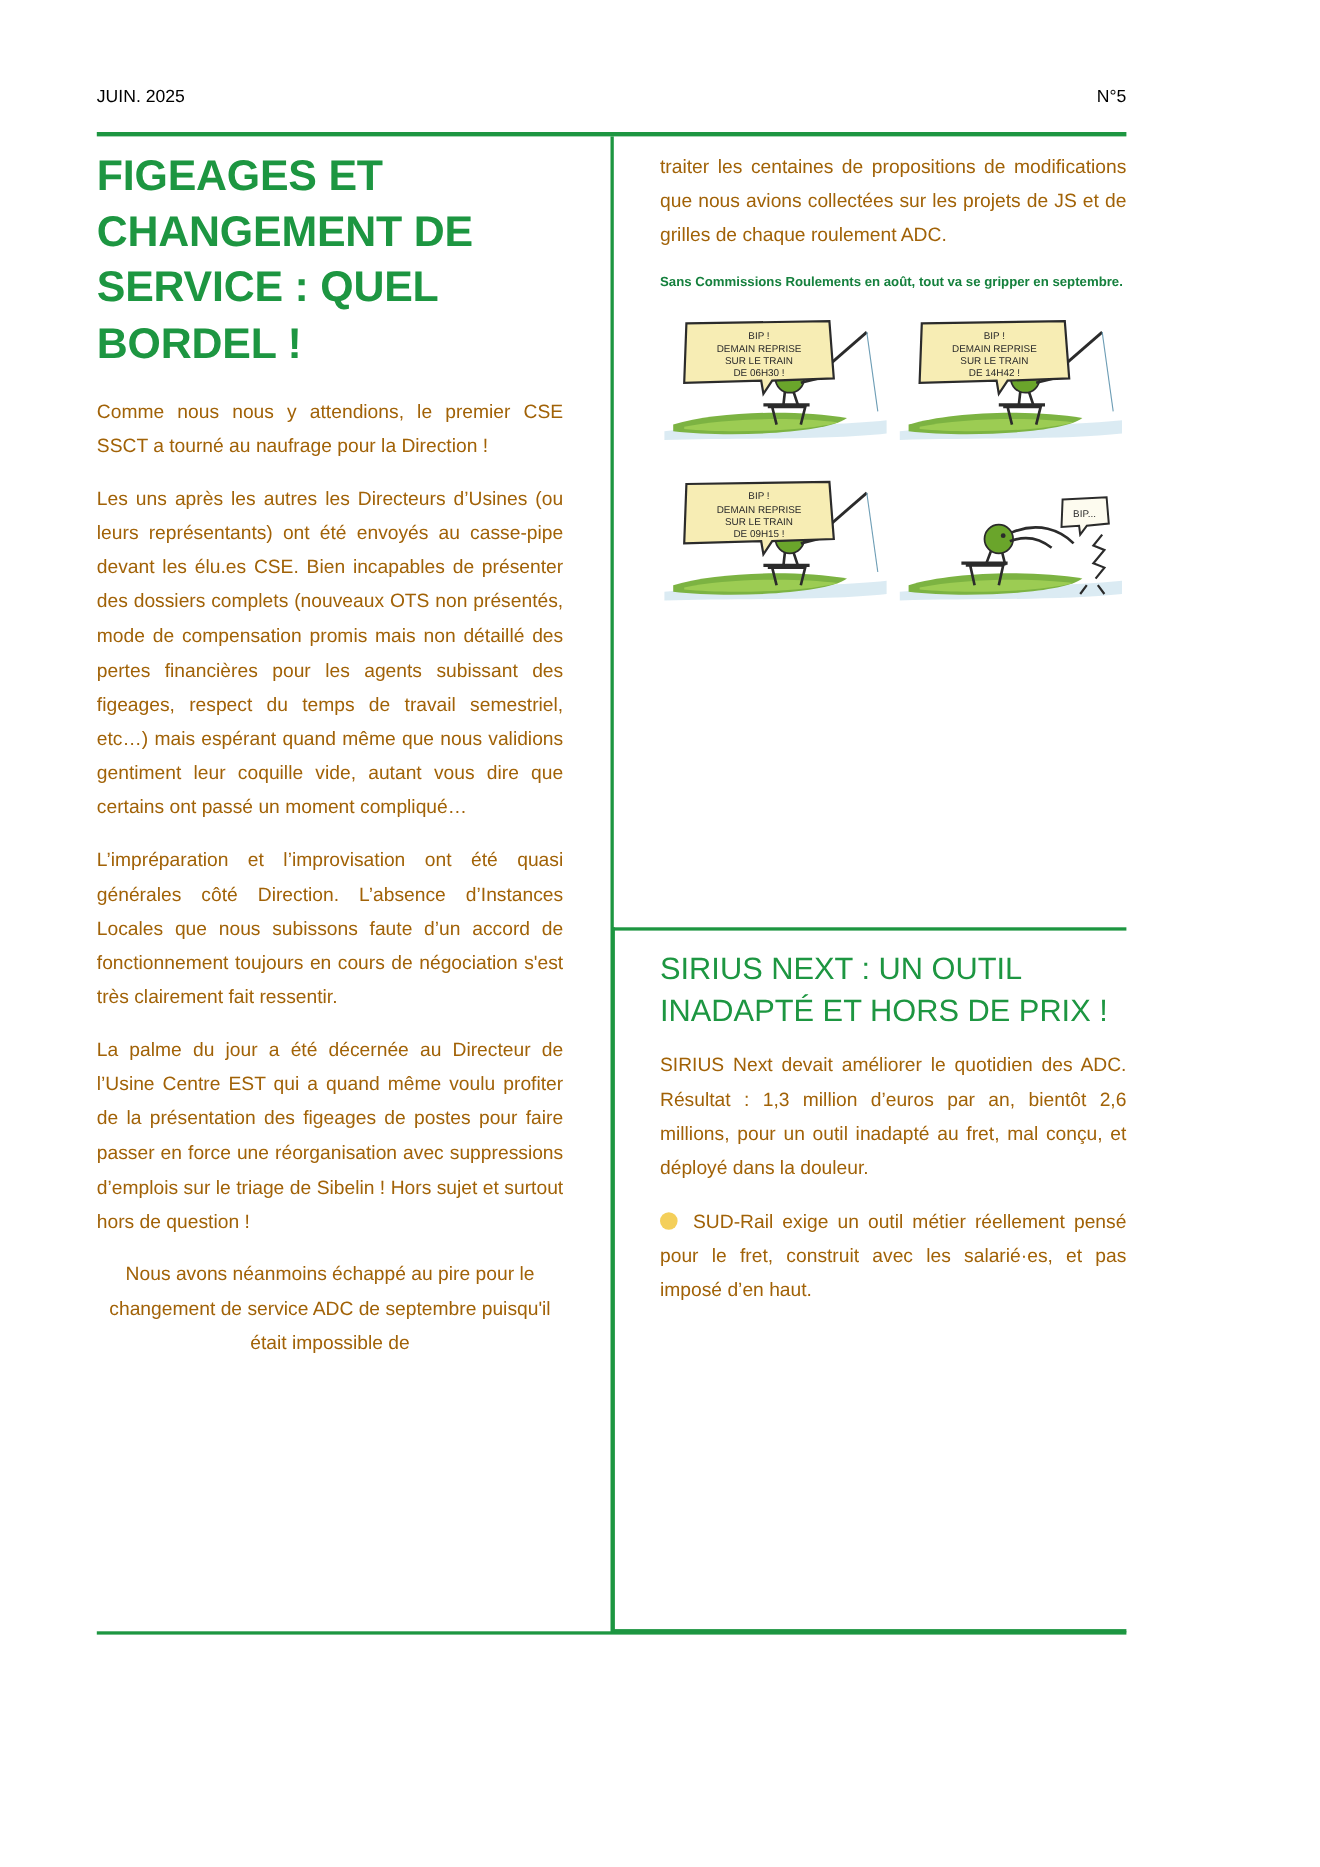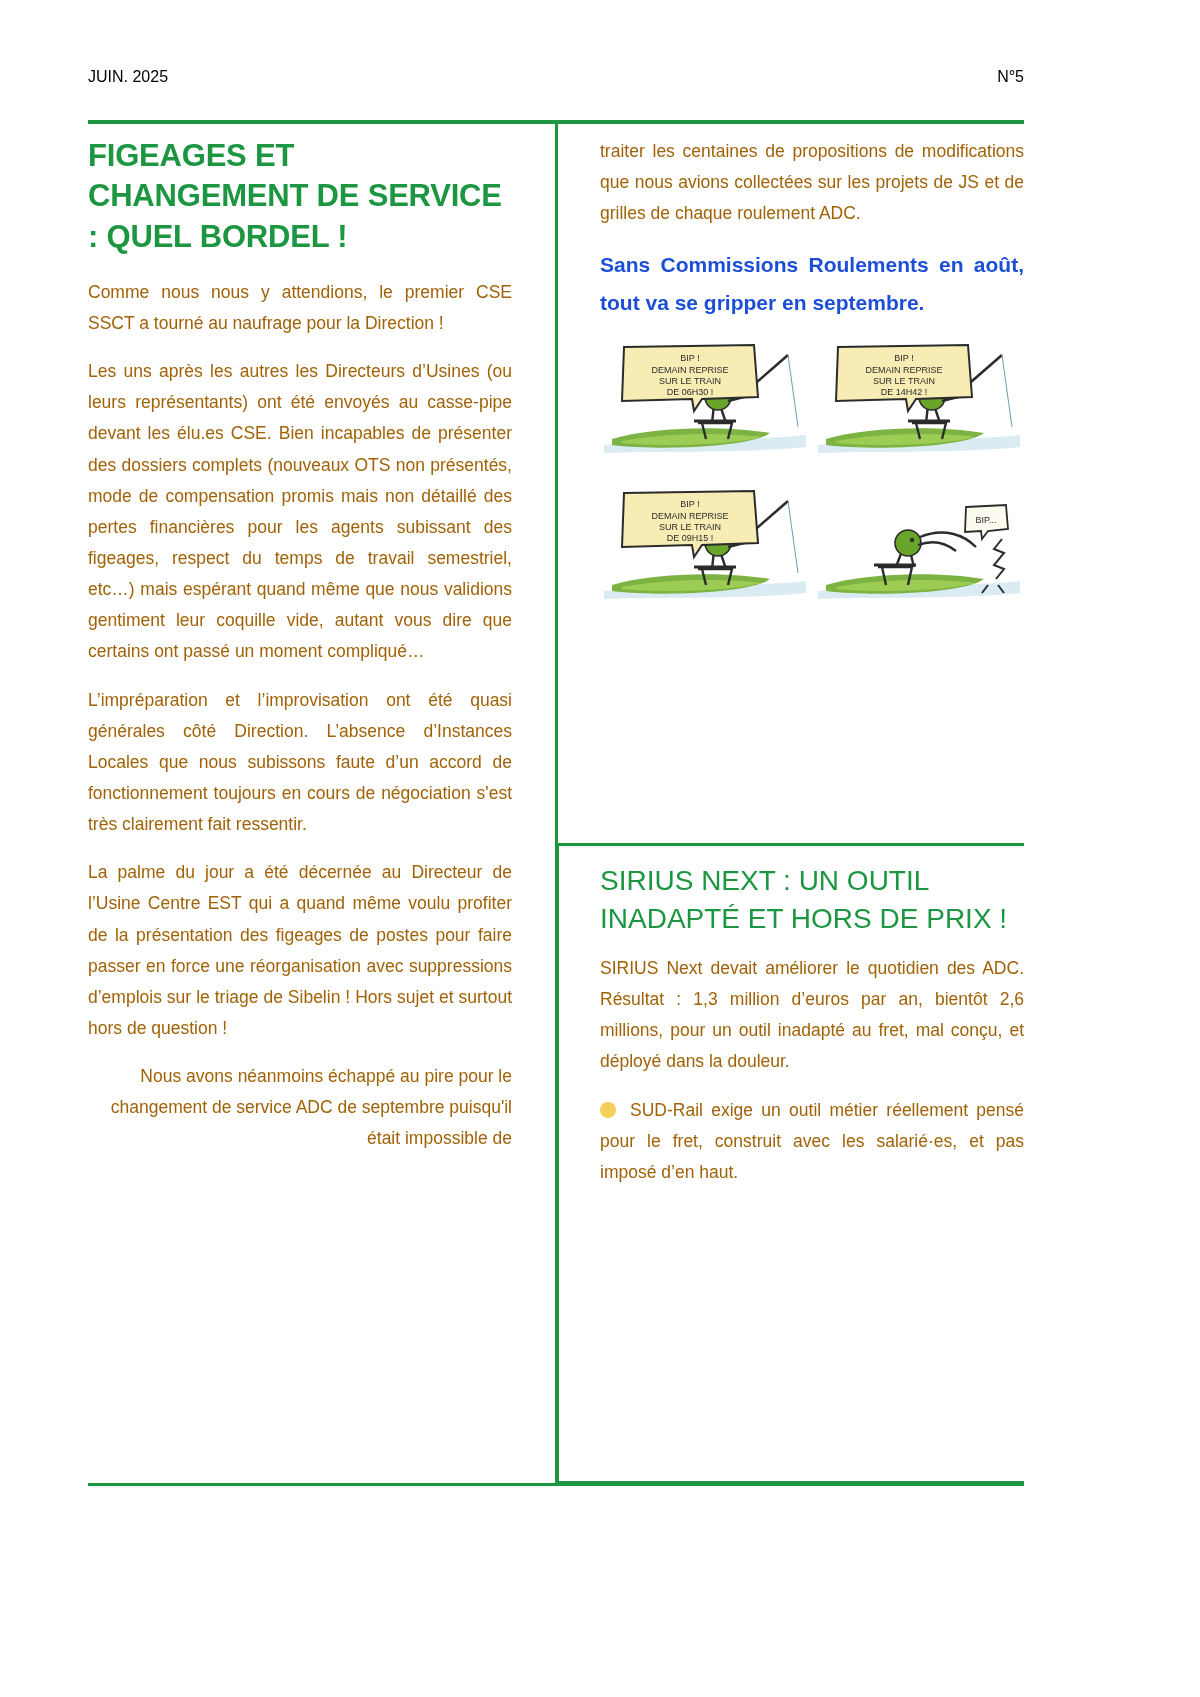--- a/index.html
+++ b/index.html
@@ -16,21 +16,21 @@
     height: 1697px;
     background: #ffffff;
     box-sizing: border-box;
     overflow: hidden;
   }
 
   
   .masthead {
     position: absolute;
     left: 88px;
-    top: 68px;
+    top: 80px;
     width: 936px;
     display: flex;
     align-items: baseline;
     justify-content: space-between;
   }
   .rule-top {
     position: absolute;
     left: 88px;
     top: 120px;
     width: 936px;
@@ -60,44 +60,44 @@
   .col {
     position: absolute;
     top: 136px;
     box-sizing: border-box;
   }
   .col-left  { left: 88px;  width: 424px; }
   .col-right { left: 600px; width: 424px; }
 
   h1.headline {
     margin: 0 0 20px 0;
-    font-size: 31px;
+    font-size: 39px;
     line-height: 1.30;
     font-weight: bold;
     color: #1d9641;
     letter-spacing: -0.2px;
   }
 
   p.body {
     margin: 0 0 17px 0;
     font-size: 17.5px;
     line-height: 1.78;
     color: #a16207;
     text-align: justify;
     text-justify: inter-word;
     hyphens: none;
   }
   p.body.last { margin-bottom: 0; }
-  p.body.nojust { text-align: right; }
+  p.body.nojust { text-align: center; }
 
   p.body-strong {
     margin: 0 0 8px 0;
-    font-size: 21px;
+    font-size: 12px;
     line-height: 1.78;
-    color: #1d4ed8;
+    color: #15803d;
     font-weight: bold;
     text-align: justify;
   }
 
   .indent { display: inline-block; width: 26px; }
 
   
   .cartoon {
     margin: 14px 0 6px 0;
     width: 424px;

